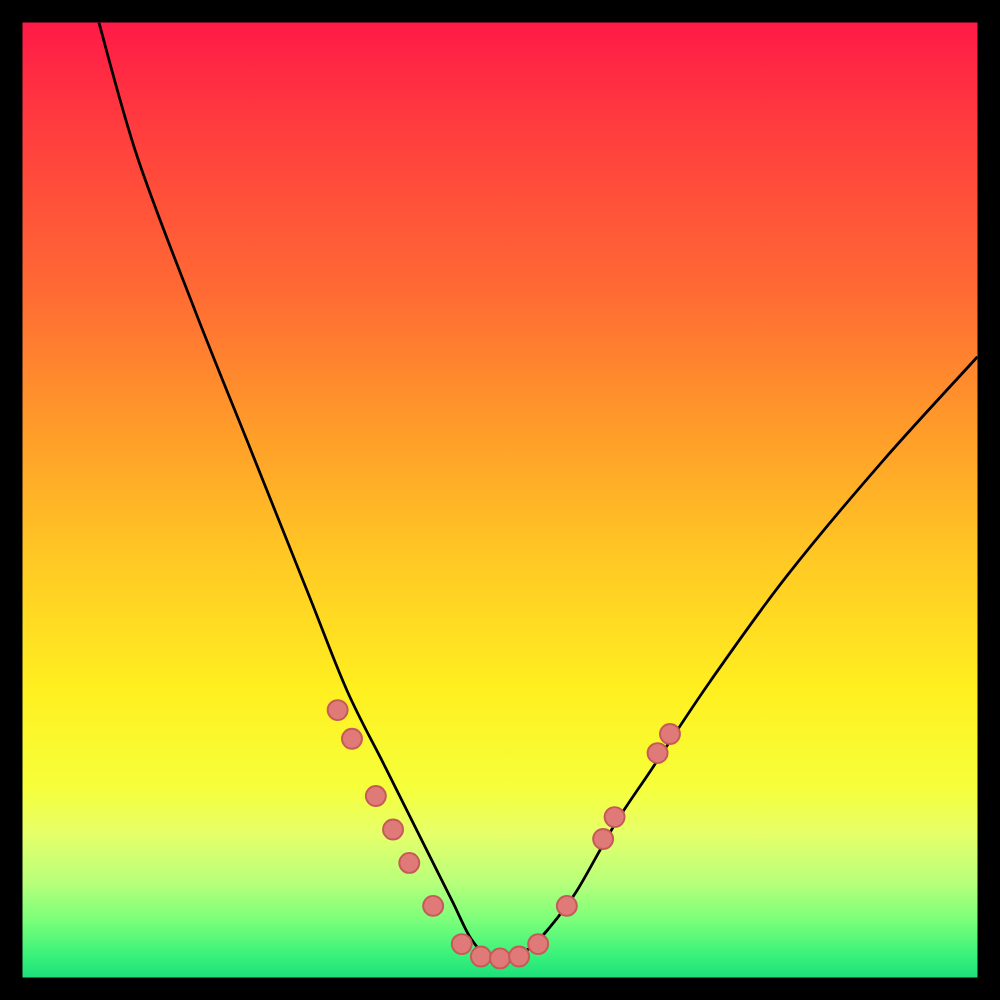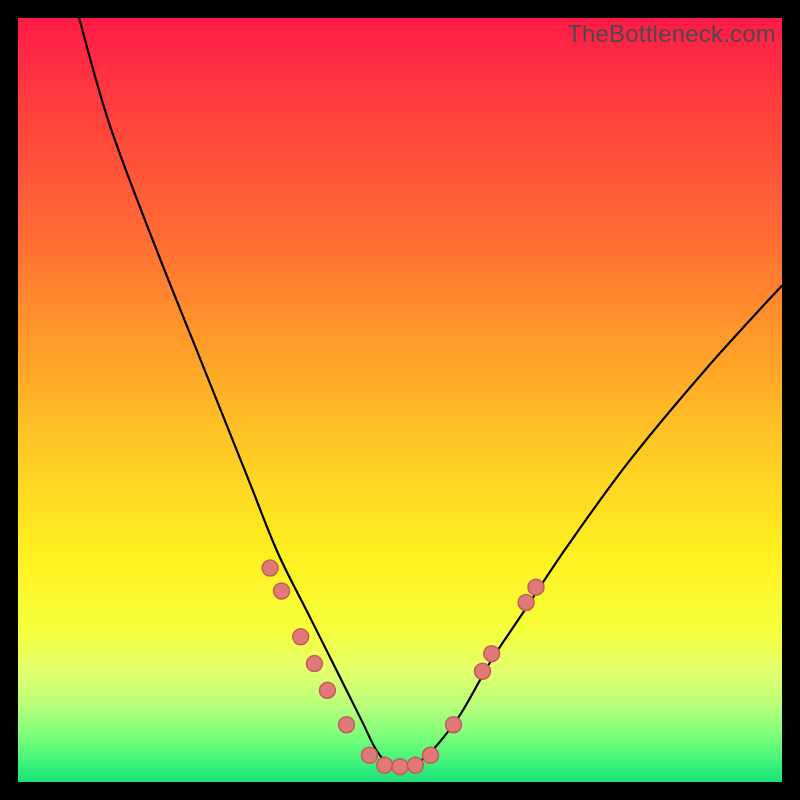--- a/index.html
+++ b/index.html
@@ -67,21 +67,20 @@
     fill: #e07a78;
     stroke: #c55a58;
     stroke-width: 1.5;
   }
 </style>
 </head>
 <body>
 
 <div class="stage">
   <div class="plot-area">
-    <div class="watermark">TheBottleneck.com</div>
     <svg class="curve" viewBox="0 0 764 764" preserveAspectRatio="none">
       <path class="curve-path" d="M 61.12 0.00 C 66.21 17.83, 78.95 68.76, 91.68 106.96 C 104.41 145.16, 122.24 189.73, 137.52 229.20 C 152.80 268.67, 168.08 305.60, 183.36 343.80 C 198.64 382.00, 216.47 426.57, 229.20 458.40 C 241.93 490.23, 249.57 511.88, 259.76 534.80 C 269.95 557.72, 280.13 575.55, 290.32 595.92 C 300.51 616.29, 311.97 639.21, 320.88 657.04 C 329.79 674.87, 337.43 690.15, 343.80 702.88 C 350.17 715.61, 353.99 725.80, 359.08 733.44 C 364.17 741.08, 369.27 746.17, 374.36 748.72 C 379.45 751.27, 384.55 749.99, 389.64 748.72 C 394.73 747.45, 399.83 744.90, 404.92 741.08 C 410.01 737.26, 413.83 733.44, 420.20 725.80 C 426.57 718.16, 434.21 709.25, 443.12 695.24 C 452.03 681.23, 463.49 658.31, 473.68 641.76 C 483.87 625.21, 491.51 615.02, 504.24 595.92 C 516.97 576.82, 532.25 552.63, 550.08 527.16 C 567.91 501.69, 588.28 472.41, 611.20 443.12 C 634.12 413.83, 662.13 380.73, 687.60 351.44 C 713.07 322.15, 751.27 281.41, 764.00 267.40"></path>
       <g>
           <circle cx="252.12" cy="550.08" r="8" class="marker"></circle>
           <circle cx="263.58" cy="573.00" r="8" class="marker"></circle>
           <circle cx="282.68" cy="618.84" r="8" class="marker"></circle>
           <circle cx="296.43" cy="645.58" r="8" class="marker"></circle>
           <circle cx="309.42" cy="672.32" r="8" class="marker"></circle>
           <circle cx="328.52" cy="706.70" r="8" class="marker"></circle>
           <circle cx="351.44" cy="737.26" r="8" class="marker"></circle>

